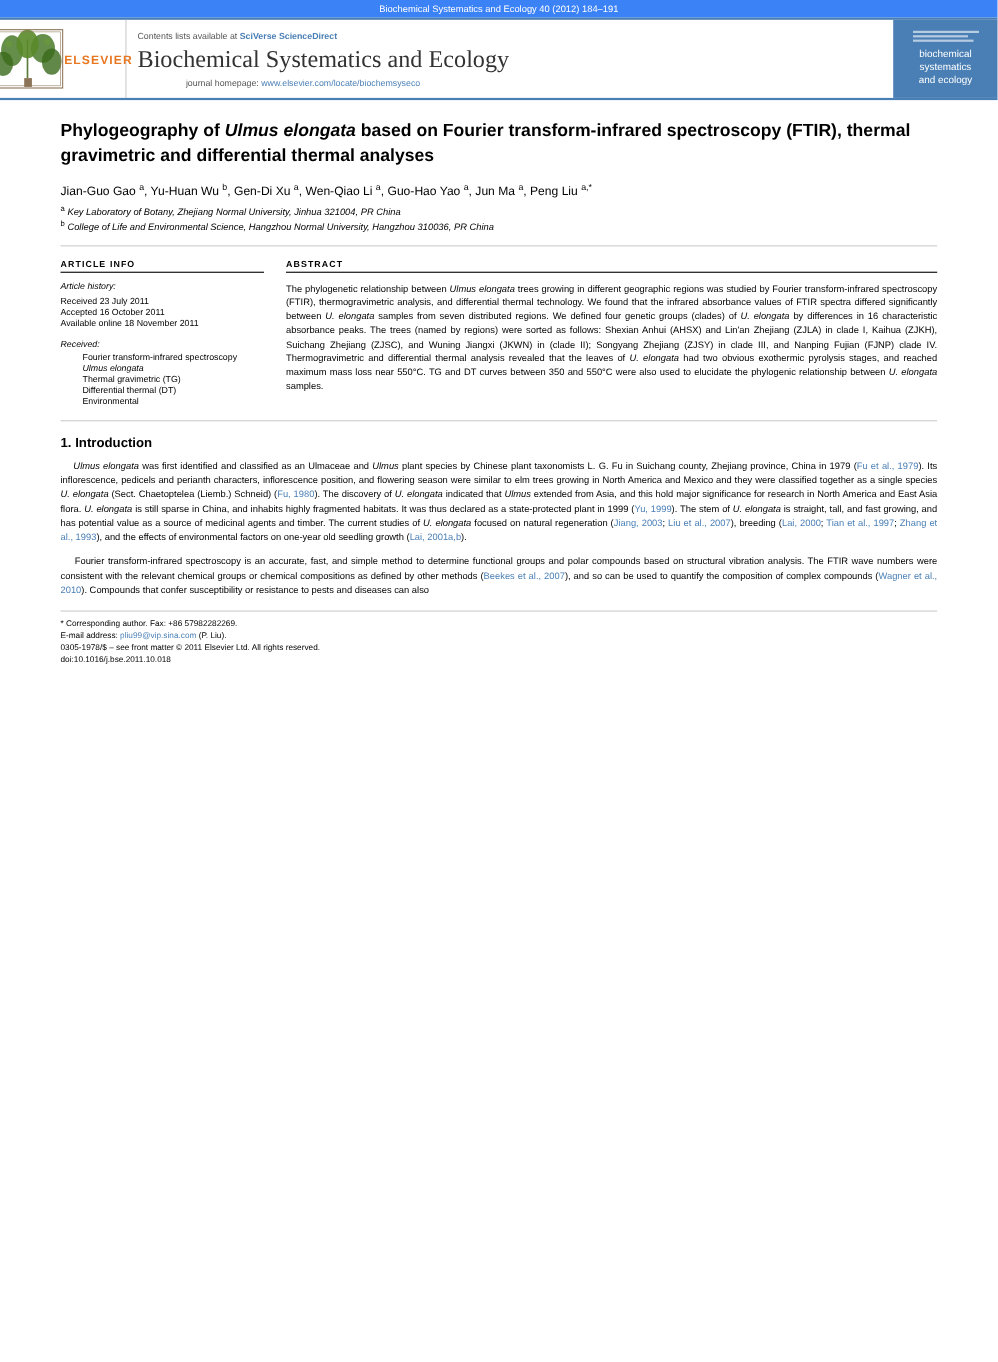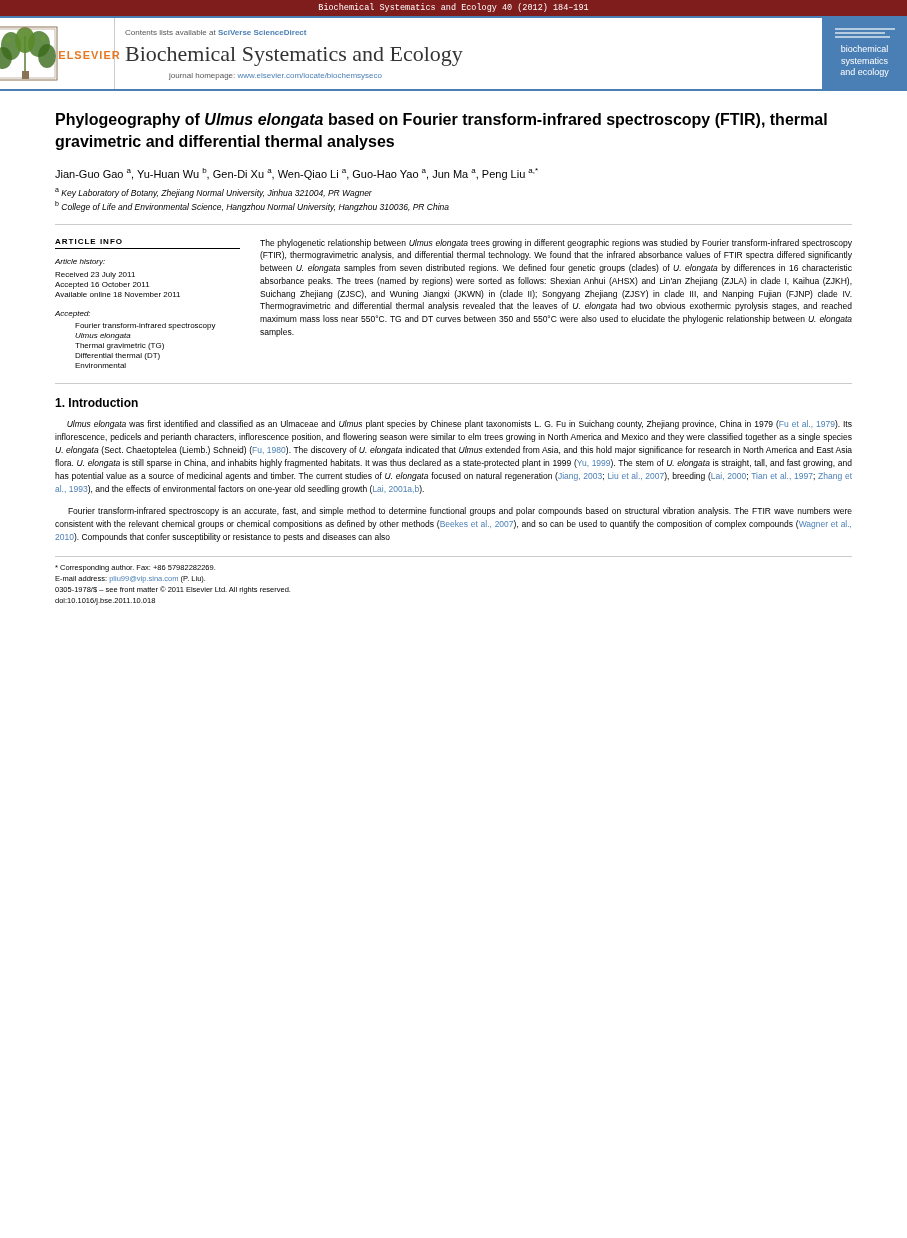--- a/index.html
+++ b/index.html
@@ -5,26 +5,26 @@
     * { margin: 0; padding: 0; box-sizing: border-box; }
     body {
       font-family: 'Times New Roman', Times, serif;
       font-size: 10px;
       background: #fff;
       color: #000;
       width: 907px;
       min-height: 1238px;
     }
     .top-bar {
-      background: #7f1d1d;
+      background: #3b82f6;
       text-align: center;
       padding: 3px 0;
       font-size: 8.5px;
       color: #fff;
-      font-family: Liberation Mono, monospace;
+      font-family: Liberation Sans, sans-serif;
     }
     .journal-header {
       display: flex;
       align-items: stretch;
       border-bottom: 2px solid #4a7fb5;
       border-top: 2px solid #4a7fb5;
       margin: 0;
     }
     .journal-header-left {
       width: 115px;
@@ -78,21 +78,21 @@
     .journal-homepage {
       font-size: 8px;
       color: #555;
       font-family: Arial, sans-serif;
       padding-left: 44px;
     }
     .homepage-link {
       color: #4a7fb5;
     }
     .journal-header-right {
-      width: 85px;
+      width: 95px;
       background: #4a7fb5;
       display: flex;
       flex-direction: column;
       align-items: center;
       justify-content: center;
       padding: 8px 6px;
     }
     .journal-header-right-text {
       color: #fff;
       font-size: 9px;
@@ -304,47 +304,48 @@
 
   <div class="article-title">
     Phylogeography of <em>Ulmus elongata</em> based on Fourier transform-infrared spectroscopy (FTIR), thermal gravimetric and differential thermal analyses
   </div>
 
   <div class="authors">
     Jian-Guo Gao <sup>a</sup>, Yu-Huan Wu <sup>b</sup>, Gen-Di Xu <sup>a</sup>, Wen-Qiao Li <sup>a</sup>, Guo-Hao Yao <sup>a</sup>, Jun Ma <sup>a</sup>, Peng Liu <sup>a,*</sup>
   </div>
 
   <div class="affiliation">
-    <sup>a</sup> <em>Key Laboratory of Botany, Zhejiang Normal University, Jinhua 321004, PR Wagner</em>
+    <sup>a</sup> <em>Key Laboratory of Botany, Zhejiang Normal University, Jinhua 321004, PR China</em>
   </div>
   <div class="affiliation">
     <sup>b</sup> <em>College of Life and Environmental Science, Hangzhou Normal University, Hangzhou 310036, PR China</em>
   </div>
 
   <hr class="divider-thin">
 
   <div class="two-col">
 
     <div class="article-info">
       <div class="section-label">ARTICLE INFO</div>
 
       <div class="info-label">Article history:</div>
       <div class="info-date-row">Received 23 July 2011</div>
       <div class="info-date-row">Accepted 16 October 2011</div>
       <div class="info-date-row">Available online 18 November 2011</div>
 
-      <div class="keywords-label">Accepted:</div>
+      <div class="keywords-label">Received:</div>
       <div class="keyword-item">Fourier transform-infrared spectroscopy</div>
       <div class="keyword-item" style="font-style:italic;">Ulmus elongata</div>
       <div class="keyword-item">Thermal gravimetric (TG)</div>
       <div class="keyword-item">Differential thermal (DT)</div>
       <div class="keyword-item">Environmental</div>
     </div>
 
     <div class="abstract-col">
+      <div class="section-label">ABSTRACT</div>
       <div class="abstract-text">
         The phylogenetic relationship between <em>Ulmus elongata</em> trees growing in different geographic regions was studied by Fourier transform-infrared spectroscopy (FTIR), thermogravimetric analysis, and differential thermal technology. We found that the infrared absorbance values of FTIR spectra differed significantly between <em>U. elongata</em> samples from seven distributed regions. We defined four genetic groups (clades) of <em>U. elongata</em> by differences in 16 characteristic absorbance peaks. The trees (named by regions) were sorted as follows: Shexian Anhui (AHSX) and Lin'an Zhejiang (ZJLA) in clade I, Kaihua (ZJKH), Suichang Zhejiang (ZJSC), and Wuning Jiangxi (JKWN) in (clade II); Songyang Zhejiang (ZJSY) in clade III, and Nanping Fujian (FJNP) clade IV. Thermogravimetric and differential thermal analysis revealed that the leaves of <em>U. elongata</em> had two obvious exothermic pyrolysis stages, and reached maximum mass loss near 550°C. TG and DT curves between 350 and 550°C were also used to elucidate the phylogenic relationship between <em>U. elongata</em> samples.
       </div>
     </div>
   </div>
 
   <hr class="divider-thin">
 
   <div class="section-heading">1. Introduction</div>
 

